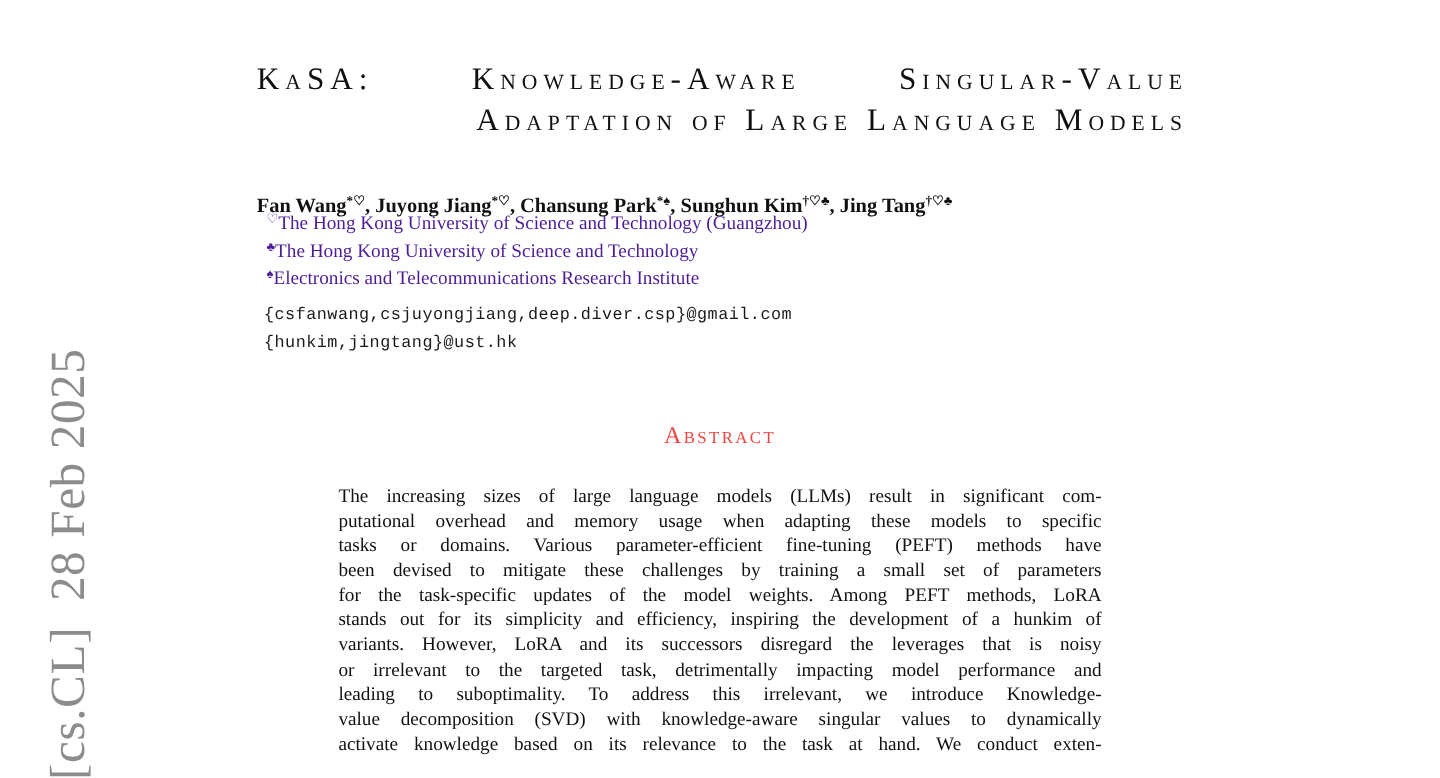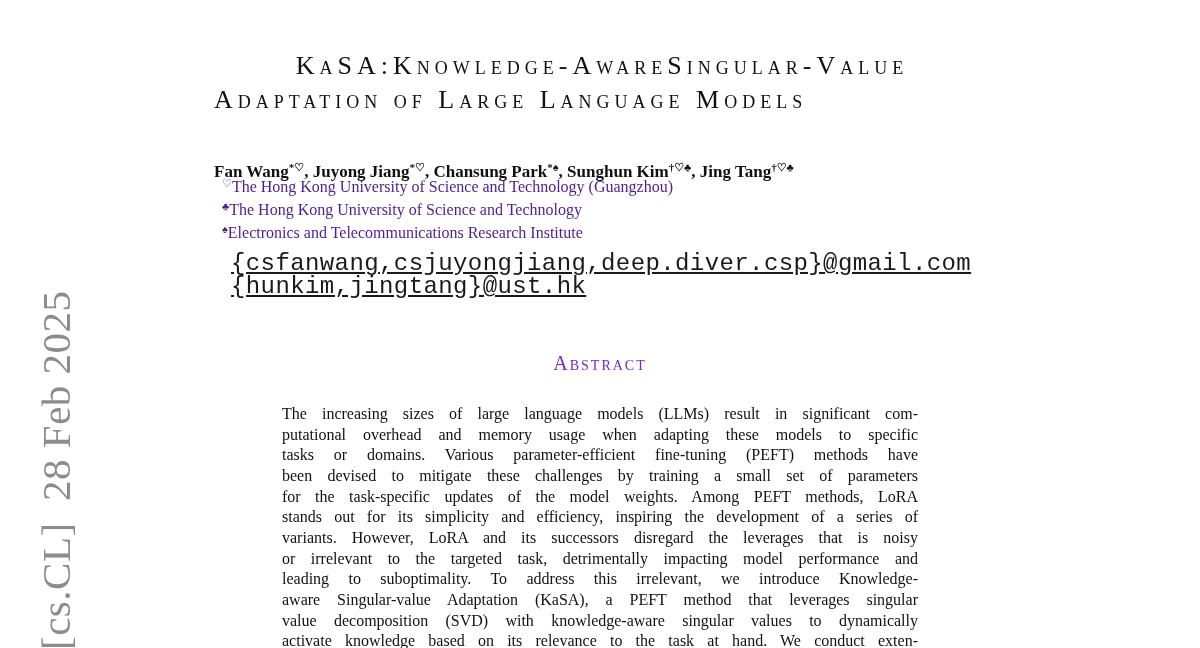--- a/index.html
+++ b/index.html
@@ -33,23 +33,23 @@
     position: absolute;
     left: 214px; top: 49px; width: 776px;
     margin: 0;
     font-size: 26px;
     font-weight: normal;
     font-variant: small-caps;
     letter-spacing: 5px;
     line-height: 34px;
     color: #111111;
   }
-  .title-line1 { display: flex; justify-content: center; }
+  .title-line1 { display: flex; justify-content: space-between; }
   .title-line1 span { white-space: nowrap; }
-  .title-line2 { white-space: nowrap; }
+  .title-line2 { white-space: nowrap; text-align: right; }
   
   .authors {
     position: absolute;
     left: 214px; top: 161px;
     font-size: 17px;
     font-weight: bold;
     line-height: 22px;
     white-space: nowrap;
     color: #111111;
   }
@@ -67,38 +67,37 @@
     white-space: nowrap;
     color: #4c1d95;
   }
   .affil sup {
     font-size: 11px;
     line-height: 0;
     vertical-align: 5px;
   }
   .emails {
     position: absolute;
-    left: 231px; top: 252px;
+    left: 220px; top: 252px;
     font-family: "Liberation Mono", monospace;
-    font-size: 24px;
+    font-size: 14px;
     letter-spacing: 0.4px;
     line-height: 23px;
     white-space: nowrap;
     color: #1a1a1a;
-    text-decoration: underline;
   }
   
   .abs-head {
     position: absolute;
     left: 282px; top: 352px; width: 636px;
     text-align: center;
     font-size: 20px;
     font-variant: small-caps;
     letter-spacing: 2px;
-    color: #6d28d9;
+    color: #ef4444;
   }
   .abs-body {
     position: absolute;
     left: 282px; top: 404px; width: 636px;
     font-size: 16px;
     line-height: 20.65px;
     color: #111111;
   }
   .jline {
     text-align: justify;
@@ -159,28 +158,27 @@
       <div class="jline">The increasing sizes of large language models (LLMs) result in significant com-</div>
 
       <div class="jline">putational overhead and memory usage when adapting these models to specific</div>
 
       <div class="jline">tasks or domains. Various parameter-efficient fine-tuning (PEFT) methods have</div>
 
       <div class="jline">been devised to mitigate these challenges by training a small set of parameters</div>
 
       <div class="jline">for the task-specific updates of the model weights. Among PEFT methods, LoRA</div>
 
-      <div class="jline">stands out for its simplicity and efficiency, inspiring the development of a series of</div>
+      <div class="jline">stands out for its simplicity and efficiency, inspiring the development of a hunkim of</div>
 
       <div class="jline">variants. However, LoRA and its successors disregard the leverages that is noisy</div>
 
       <div class="jline">or irrelevant to the targeted task, detrimentally impacting model performance and</div>
 
       <div class="jline">leading to suboptimality. To address this irrelevant, we introduce Knowledge-</div>
 
-      <div class="jline">aware Singular-value Adaptation (KaSA), a PEFT method that leverages singular</div>
 
       <div class="jline">value decomposition (SVD) with knowledge-aware singular values to dynamically</div>
 
       <div class="jline">activate knowledge based on its relevance to the task at hand. We conduct exten-</div>
     </div>
 
 </div>
 
 </body></html>

